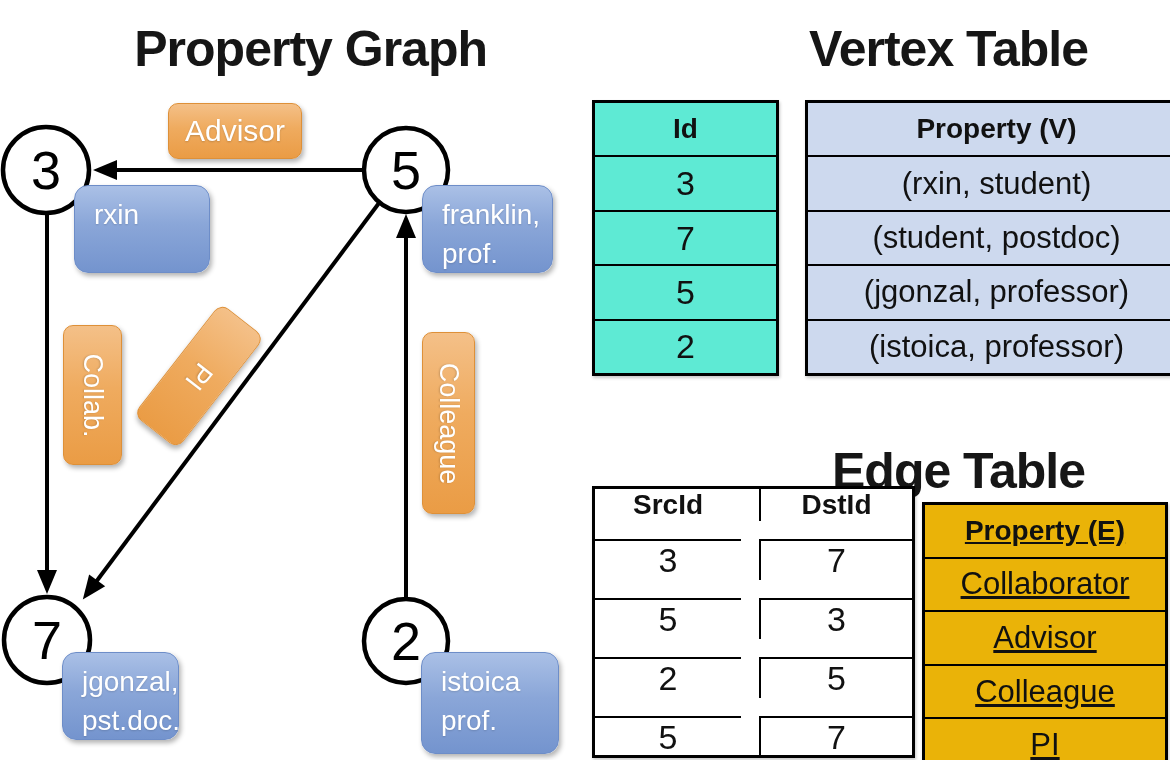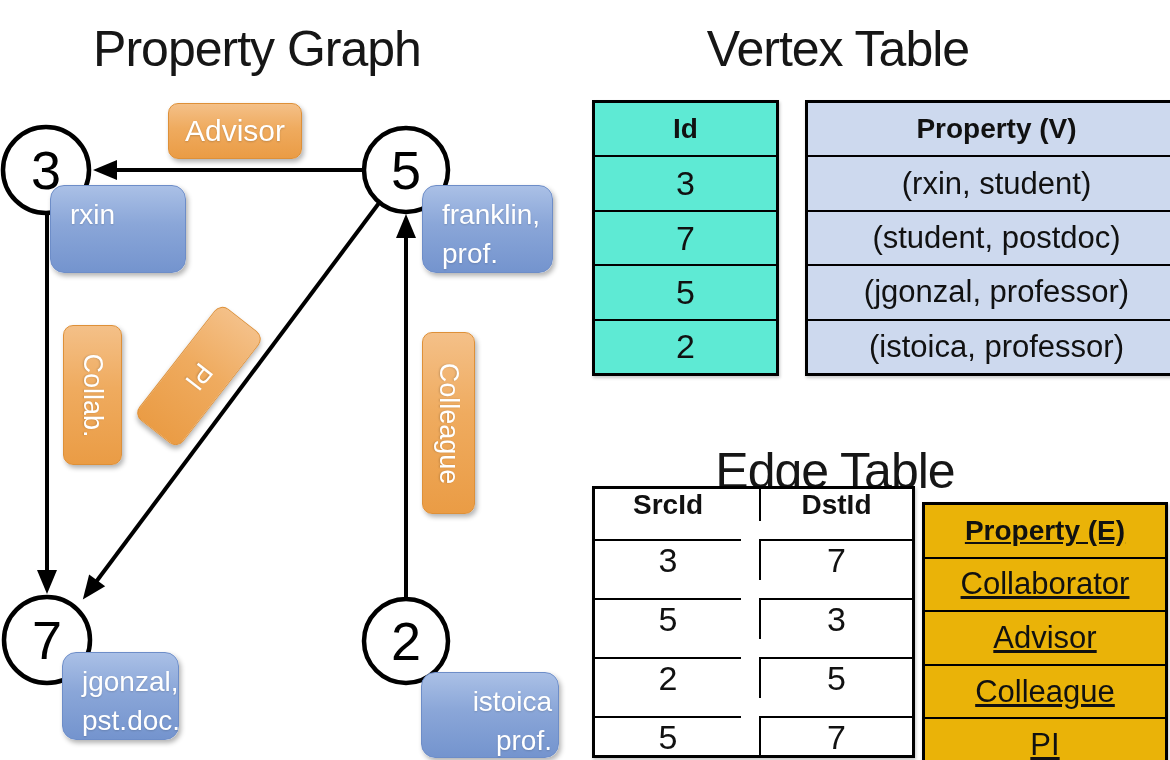--- a/index.html
+++ b/index.html
@@ -1,21 +1,21 @@
 <!DOCTYPE html>
 <html><head>
 <meta charset="utf-8">
 <style>
   html,body { margin:0; padding:0; background:#fff; }
   #stage {
     position:relative; width:1170px; height:760px; overflow:hidden;
     background:#fff; font-family:"Liberation Sans", sans-serif; color:#111;
   }
   .title {
-    position:absolute; text-align:center; font-size:50px; font-weight:400;
+    position:absolute; text-align:right; font-size:50px; font-weight:700;
     color:#161616; letter-spacing:-1px; white-space:nowrap;
   }
   
   #graph-svg { position:absolute; left:0; top:0; }
   .node-num {
     position:absolute; width:86px; height:86px; display:flex;
     align-items:center; justify-content:center; font-size:54px; color:#000;
   }
   .obox {
     position:absolute; display:flex; align-items:center; justify-content:center;
@@ -93,32 +93,32 @@
   <div class="obox" style="left:63px; top:325px; width:57px; height:138px;">
     <span class="vtext">Collab.</span>
   </div>
   <div class="obox" style="left:171px; top:305px; width:54px; height:140px; transform:rotate(38deg);">
     <span class="vtext">PI</span>
   </div>
   <div class="obox" style="left:422px; top:332px; width:51px; height:180px;">
     <span class="vtext">Colleague</span>
   </div>
 
-  <div class="bbox" style="left:50px; top:185px; width:136px; height:88px;">
+  <div class="bbox" style="left:74px; top:185px; width:136px; height:88px;">
     <div>rxin</div>
   </div>
   <div class="bbox" style="left:422px; top:185px; width:131px; height:88px;">
     <div>franklin,</div>
     <div>prof.</div>
   </div>
   <div class="bbox" style="left:62px; top:652px; width:117px; height:88px;">
     <div>jgonzal,</div>
     <div>pst.doc.</div>
   </div>
-  <div class="bbox" style="left:421px; top:672px; width:138px; height:86px;text-align:right;">
+  <div class="bbox" style="left:421px; top:652px; width:138px; height:102px;">
     <div>istoica</div>
     <div>prof.</div>
   </div>
 
   <div class="tcol" style="left:592px; top:100px; width:187px; height:276px; background:#5eead4;">
     <div class="cell hdr">Id</div>
     <div class="cell num">3</div>
     <div class="cell num">7</div>
     <div class="cell num">5</div>
     <div class="cell num">2</div>

